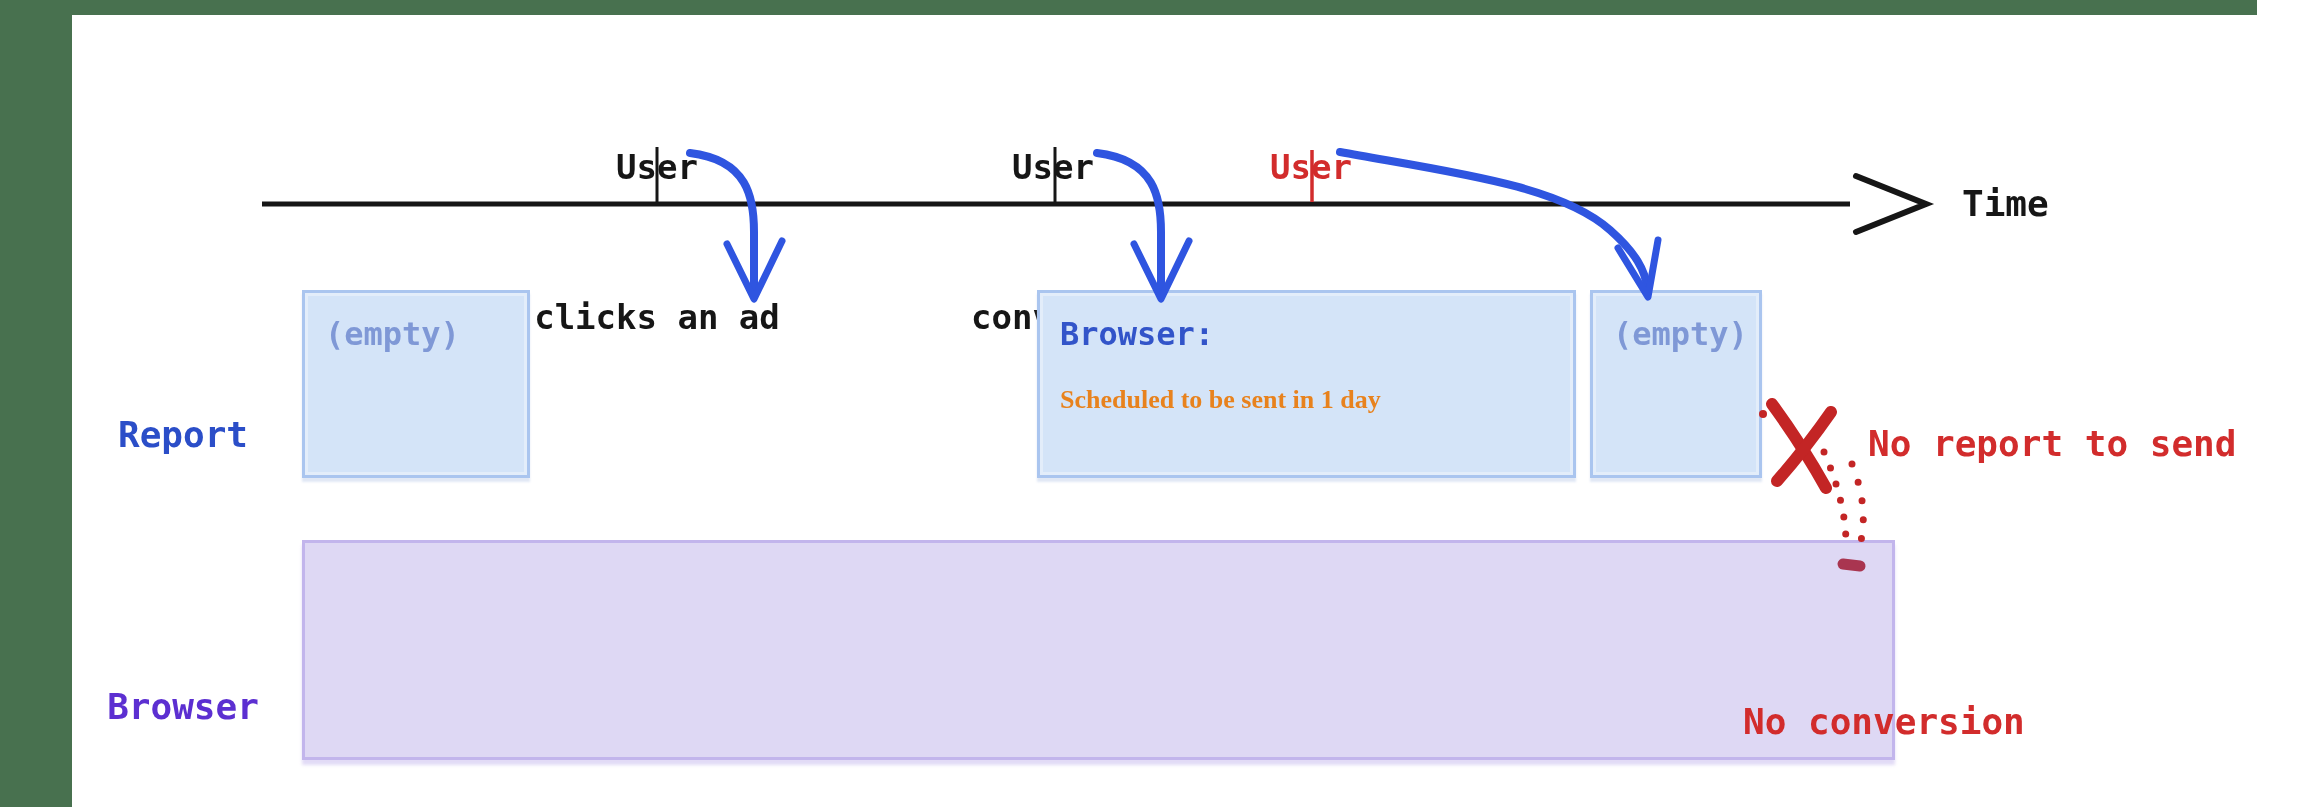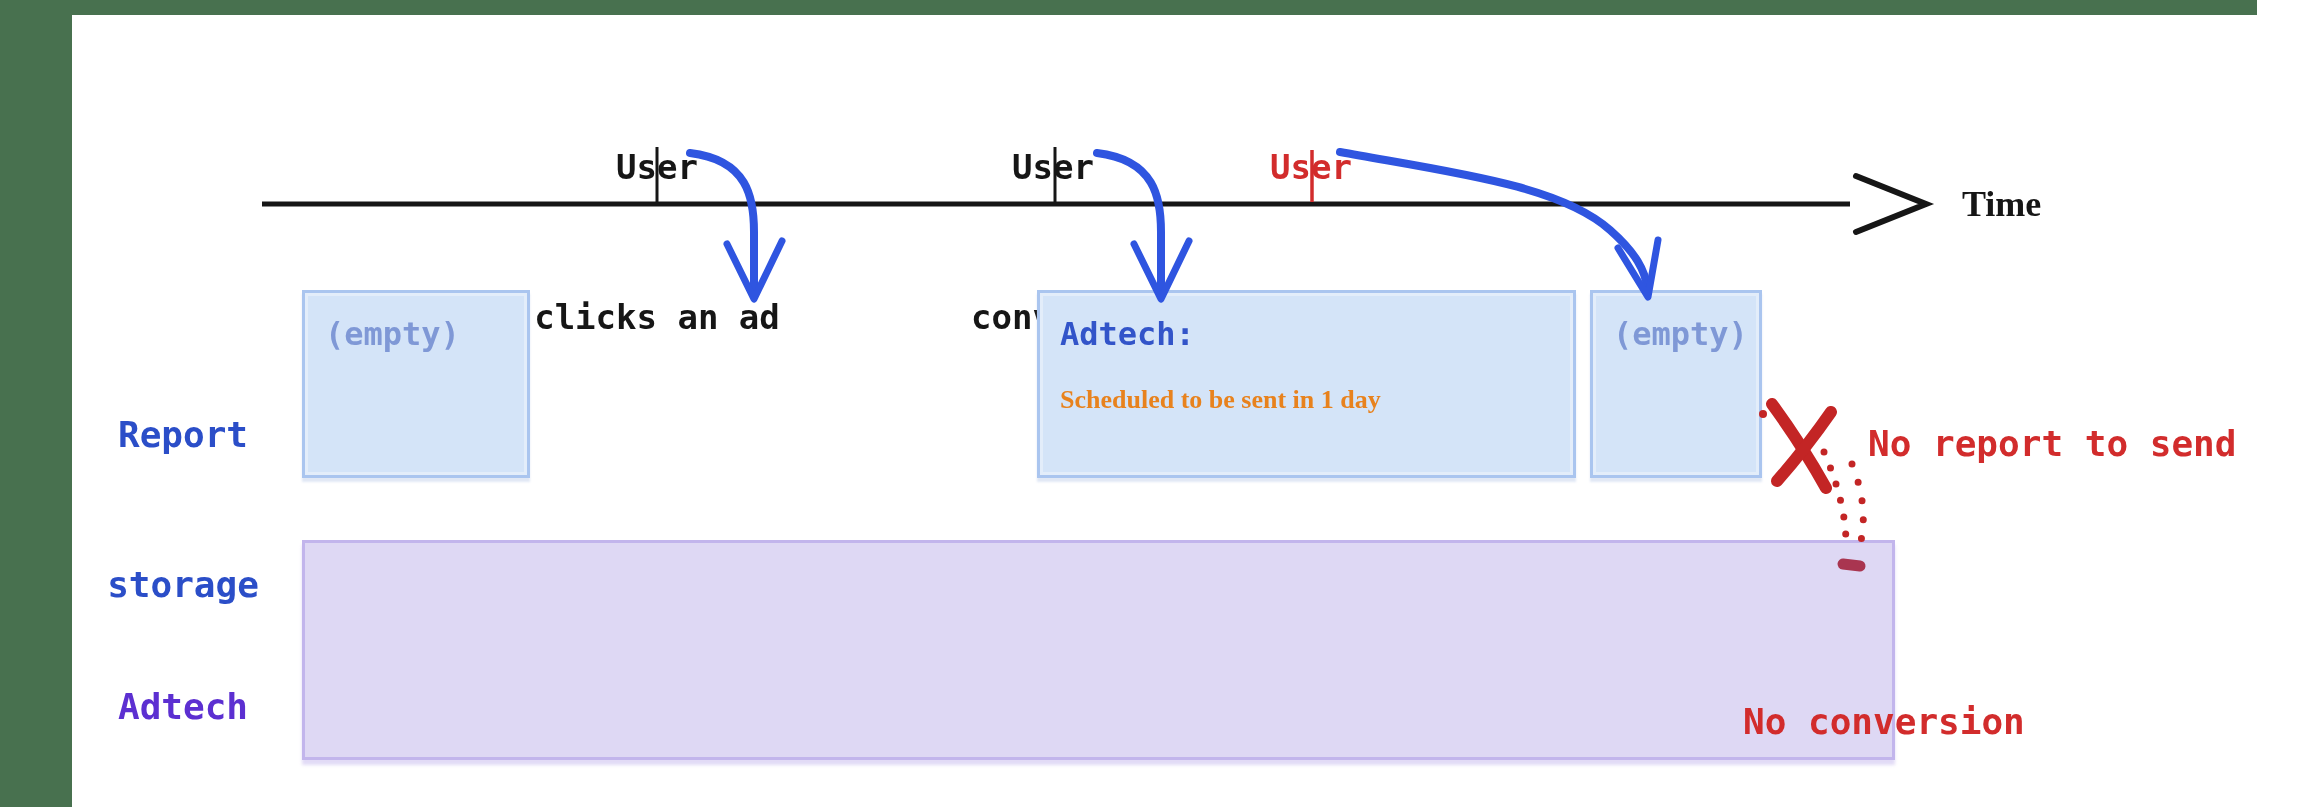--- a/index.html
+++ b/index.html
@@ -37,21 +37,21 @@
     font-size:34px;line-height:50px;text-align:center;
     color:var(--black-text);white-space:pre;
   }
   .evt-label.red{color:var(--red);}
   .evt-click{left:457px;width:400px;}
   .evt-convert{left:853px;width:400px;}
   .evt-clear{left:1111px;width:400px;}
 
   .time-label{
     position:absolute;left:1962px;top:180px;
-    font-size:36px;line-height:48px;color:var(--black-text);font-family:Liberation Serif, serif;
+    font-size:36px;line-height:48px;color:var(--black-text);
   }
 
   .row-label{
     position:absolute;left:88px;width:190px;
     font-size:36px;line-height:50px;text-align:center;white-space:pre;
   }
   .row-label.browser{top:310px;color:var(--browser-label);}
   .row-label.adtech{top:582px;color:var(--adtech-label);}
 
   .sbox{
@@ -112,32 +112,31 @@
   </div>
   <div class="evt-label red evt-clear">
     <div>User</div>
     <div>clears data</div>
   </div>
 
   <div class="time-label">Time</div>
 
   <div class="row-label browser">
     <div>Report</div>
-    <div>storage</div>
   </div>
   <div class="row-label adtech">
-    <div>Adtech</div>
+    <div>Browser</div>
     
   </div>
 
   <div class="sbox box-1">
     <div class="empty">(empty)</div>
   </div>
   <div class="sbox box-3">
-    <div class="main">Adtech:</div>
+    <div class="main">Browser:</div>
     <div class="note">Scheduled to be sent in 1 day</div>
   </div>
   <div class="sbox box-4">
     <div class="empty">(empty)</div>
   </div>
 
   <div class="server-box"></div>
 
   <div class="ann no-report">No report to send</div>
   <div class="ann no-conversion">

